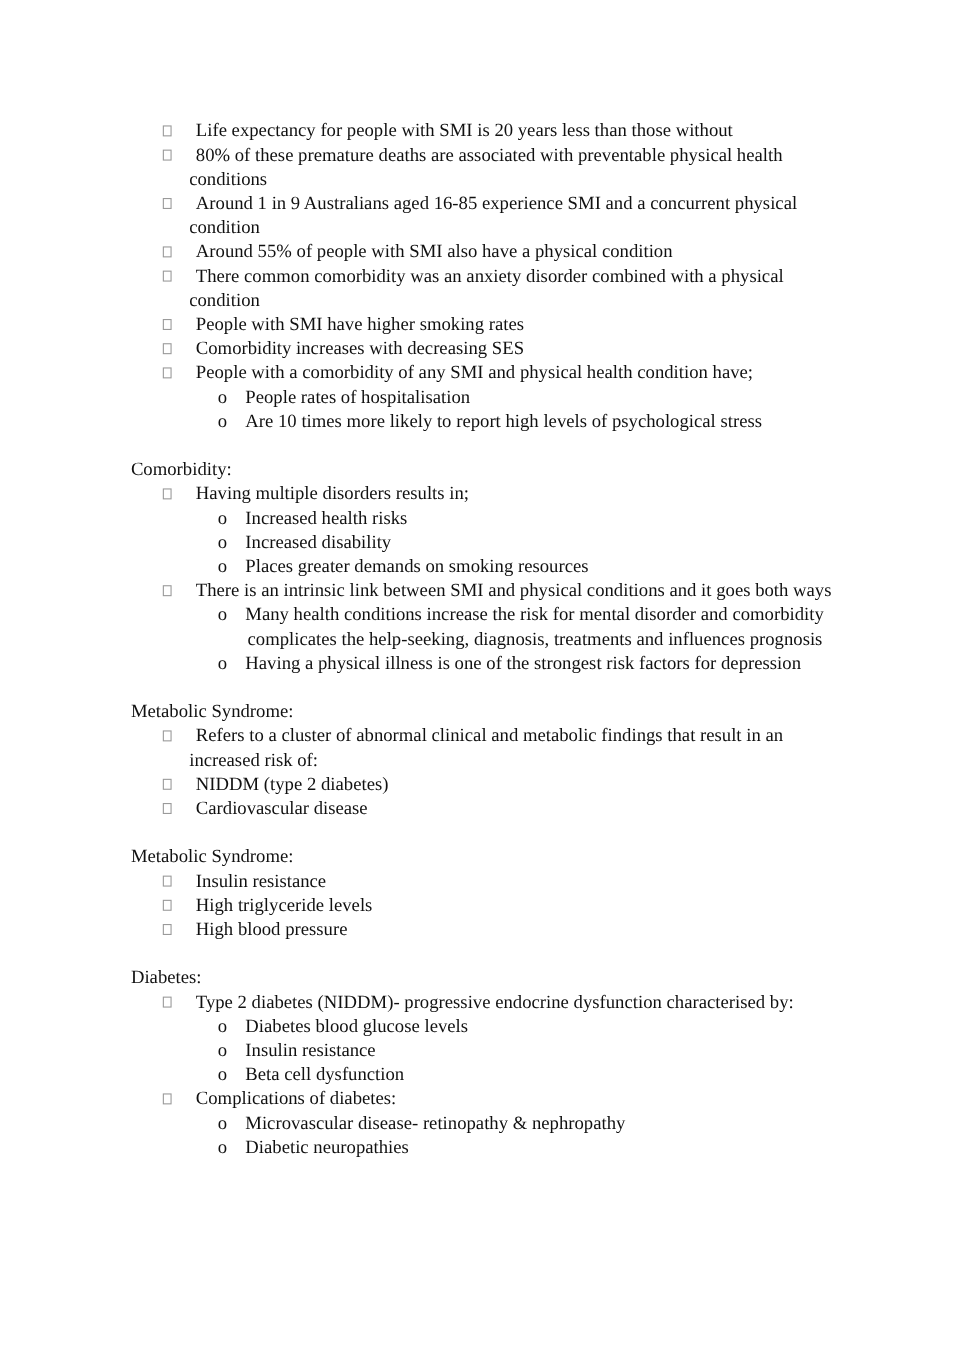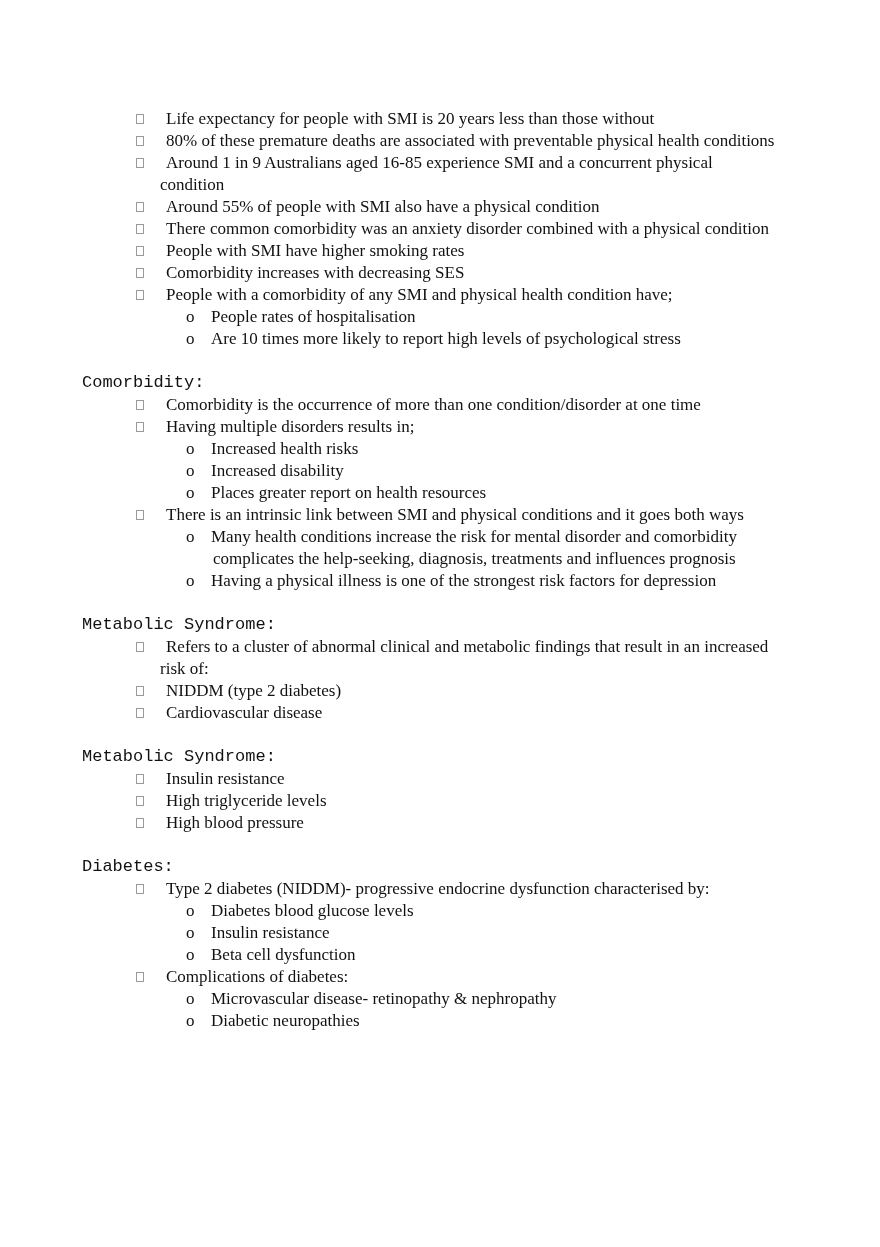--- a/index.html
+++ b/index.html
@@ -17,30 +17,30 @@
       color: #111111;
     }
     .page {
       position: absolute;
       left: 0;
       top: 108px;
       width: 880px;
     }
     .section {
       margin: 0;
+      padding-left: 12px;
     }
     .section + .section {
       margin-top: 22px;
     }
     .heading {
-      margin-left: 82px;
+      margin-left: 107px;
       line-height: 22px;
       height: 22px;
       white-space: nowrap;
-      font-family: Liberation Mono, monospace;
     }
     ul.l1 {
       list-style: none;
       margin: 0;
       padding: 0;
     }
     li.item {
       position: relative;
       margin: 0;
       padding-left: 160px;
@@ -103,27 +103,26 @@
           <ul class="l2" style="padding-left: 160px;">
             <li class="sub"><span class="obullet">o</span><span>People rates of hospitalisation</span></li>
             <li class="sub"><span class="obullet">o</span><span>Are 10 times more likely to report high levels of psychological stress</span></li>
           </ul>
         </li>
       </ul>
     </div>
     <div class="section">
       <div class="heading">Comorbidity:</div>
       <ul class="l1">
-        <li class="item"><span class="bullet"></span><span class="text">Comorbidity is the occurrence of more than one condition/disorder at one time</span></li>
         <li class="item"><span class="bullet"></span><span class="text">Having multiple disorders results in;</span></li>
         <li style="list-style: none;">
           <ul class="l2" style="padding-left: 160px;">
             <li class="sub"><span class="obullet">o</span><span>Increased health risks</span></li>
             <li class="sub"><span class="obullet">o</span><span>Increased disability</span></li>
-            <li class="sub"><span class="obullet">o</span><span>Places greater report on health resources</span></li>
+            <li class="sub"><span class="obullet">o</span><span>Places greater demands on smoking resources</span></li>
           </ul>
         </li>
         <li class="item"><span class="bullet"></span><span class="text">There is an intrinsic link between SMI and physical conditions and it goes both ways</span></li>
         <li style="list-style: none;">
           <ul class="l2" style="padding-left: 160px;">
             <li class="sub"><span class="obullet">o</span><span>Many health conditions increase the risk for mental disorder and comorbidity complicates the help-seeking, diagnosis, treatments and influences prognosis</span></li>
             <li class="sub"><span class="obullet">o</span><span>Having a physical illness is one of the strongest risk factors for depression</span></li>
           </ul>
         </li>
       </ul>

